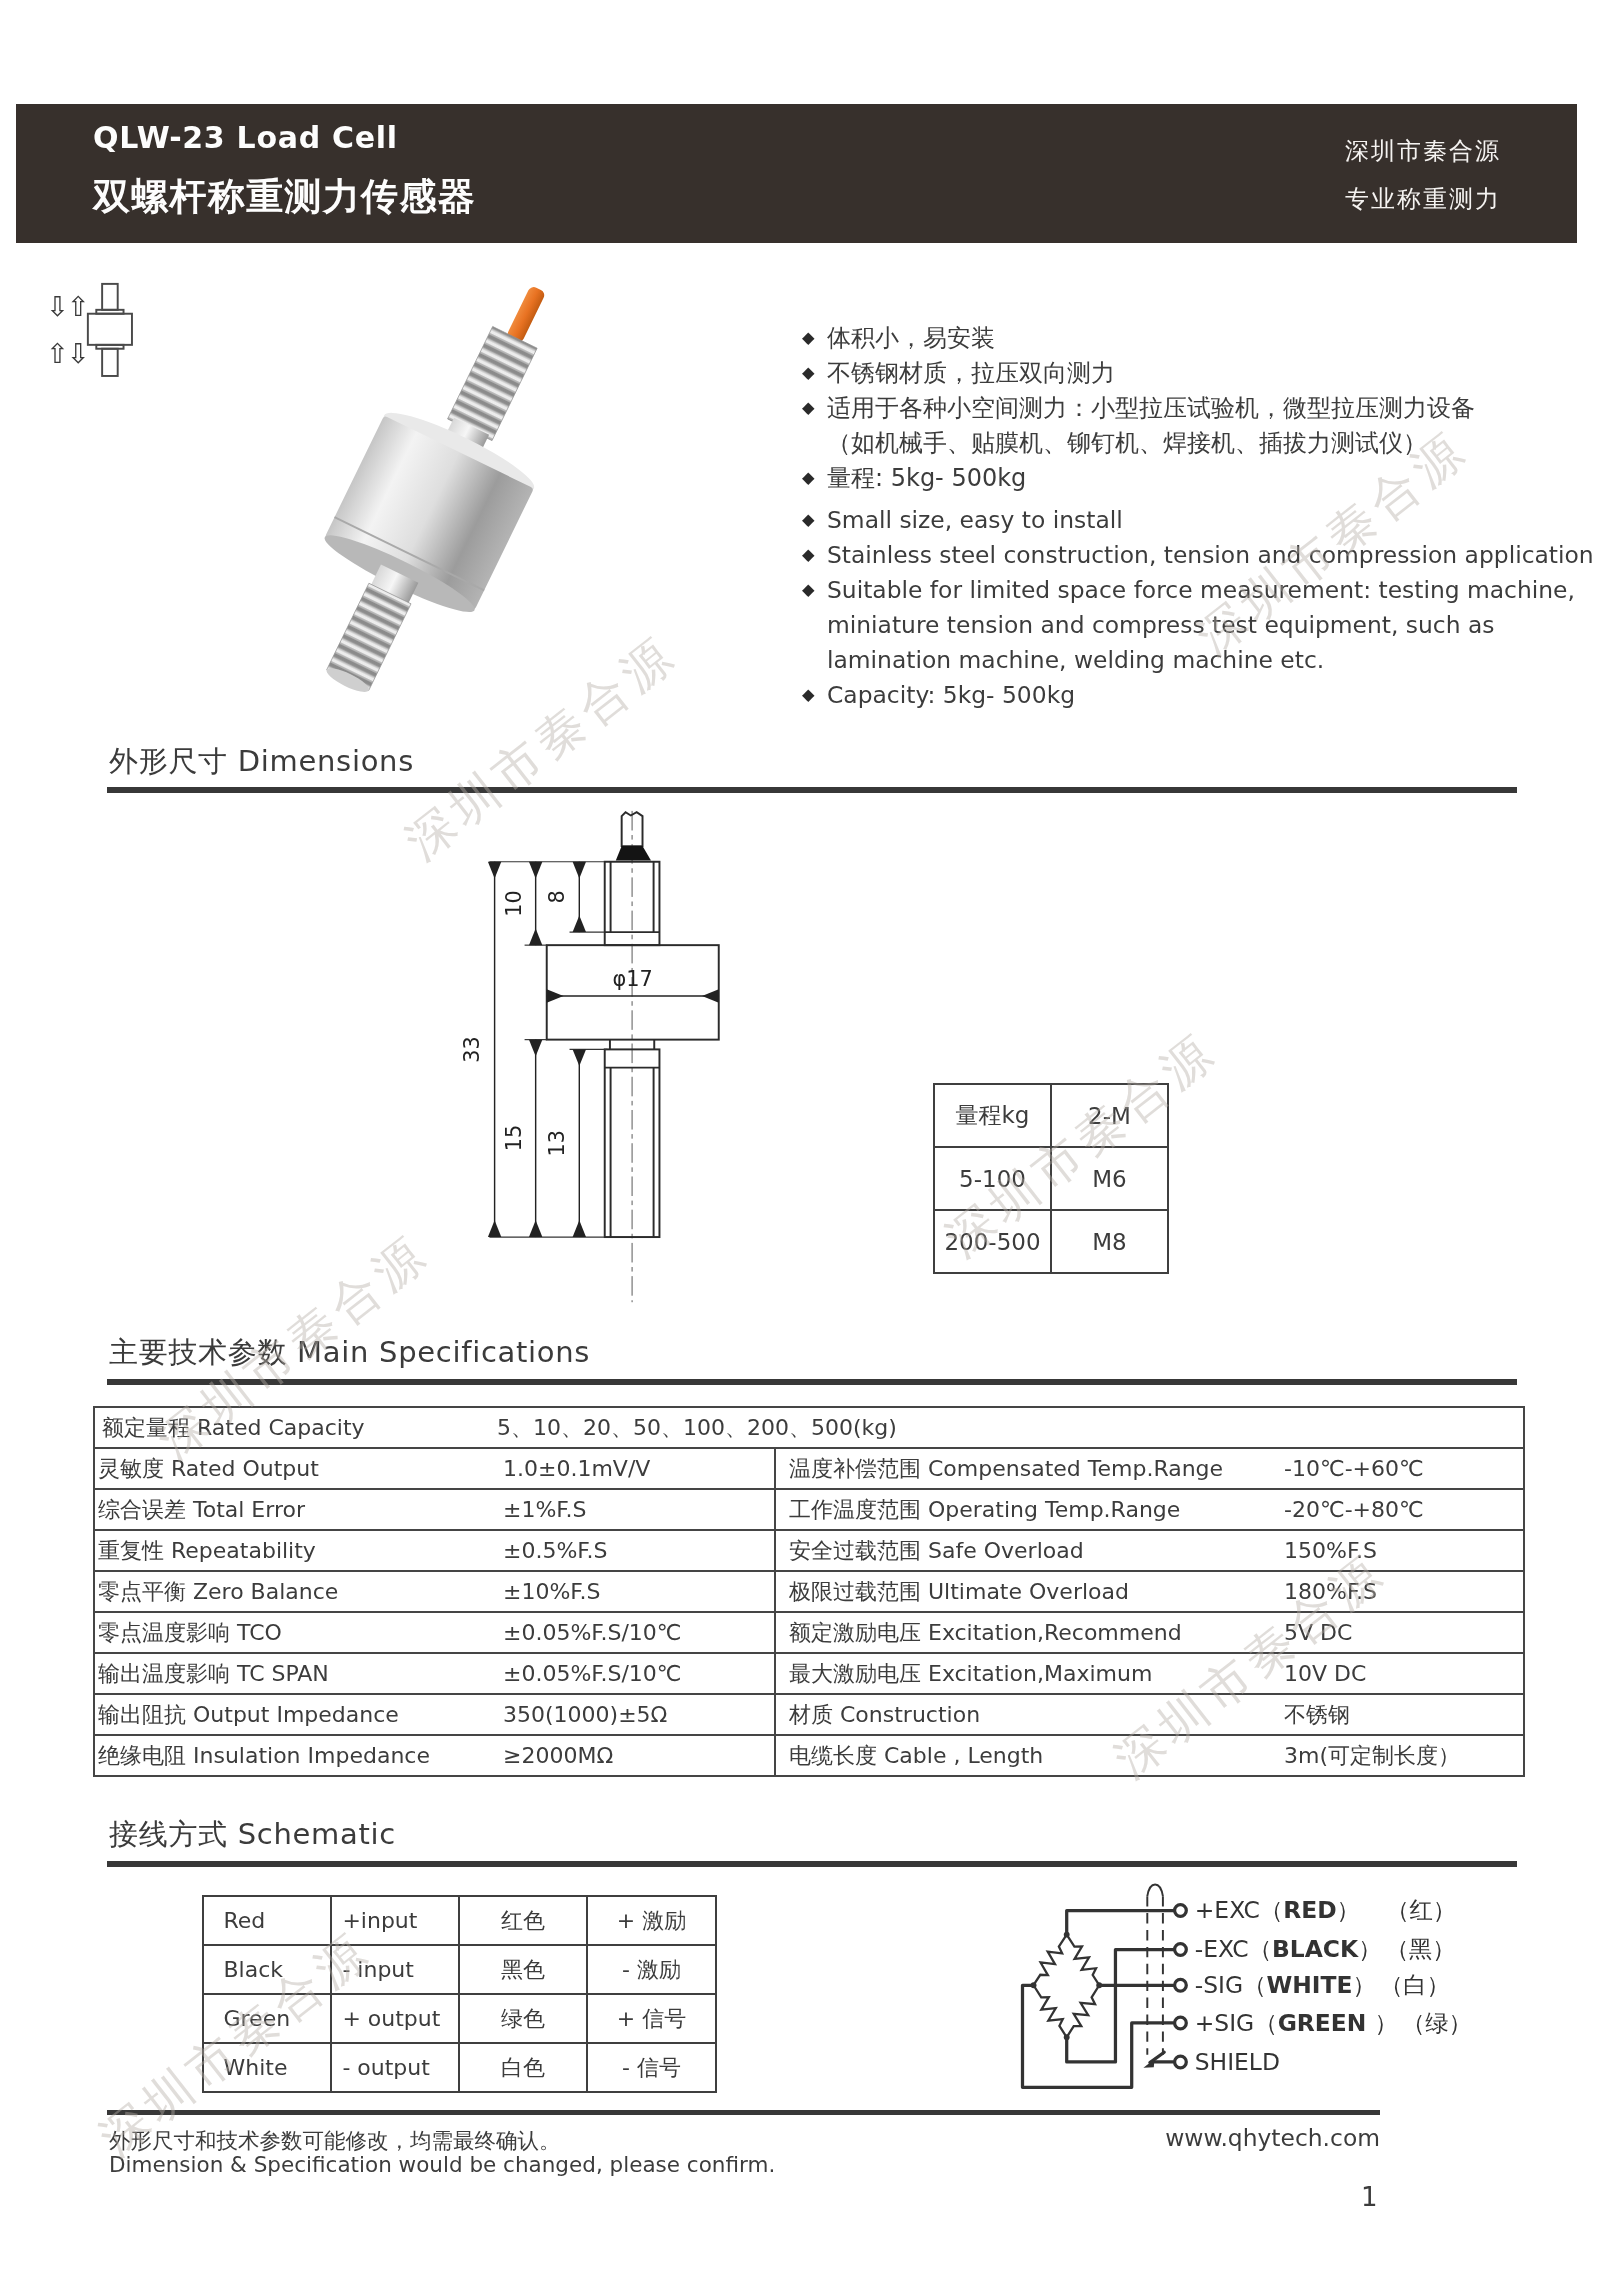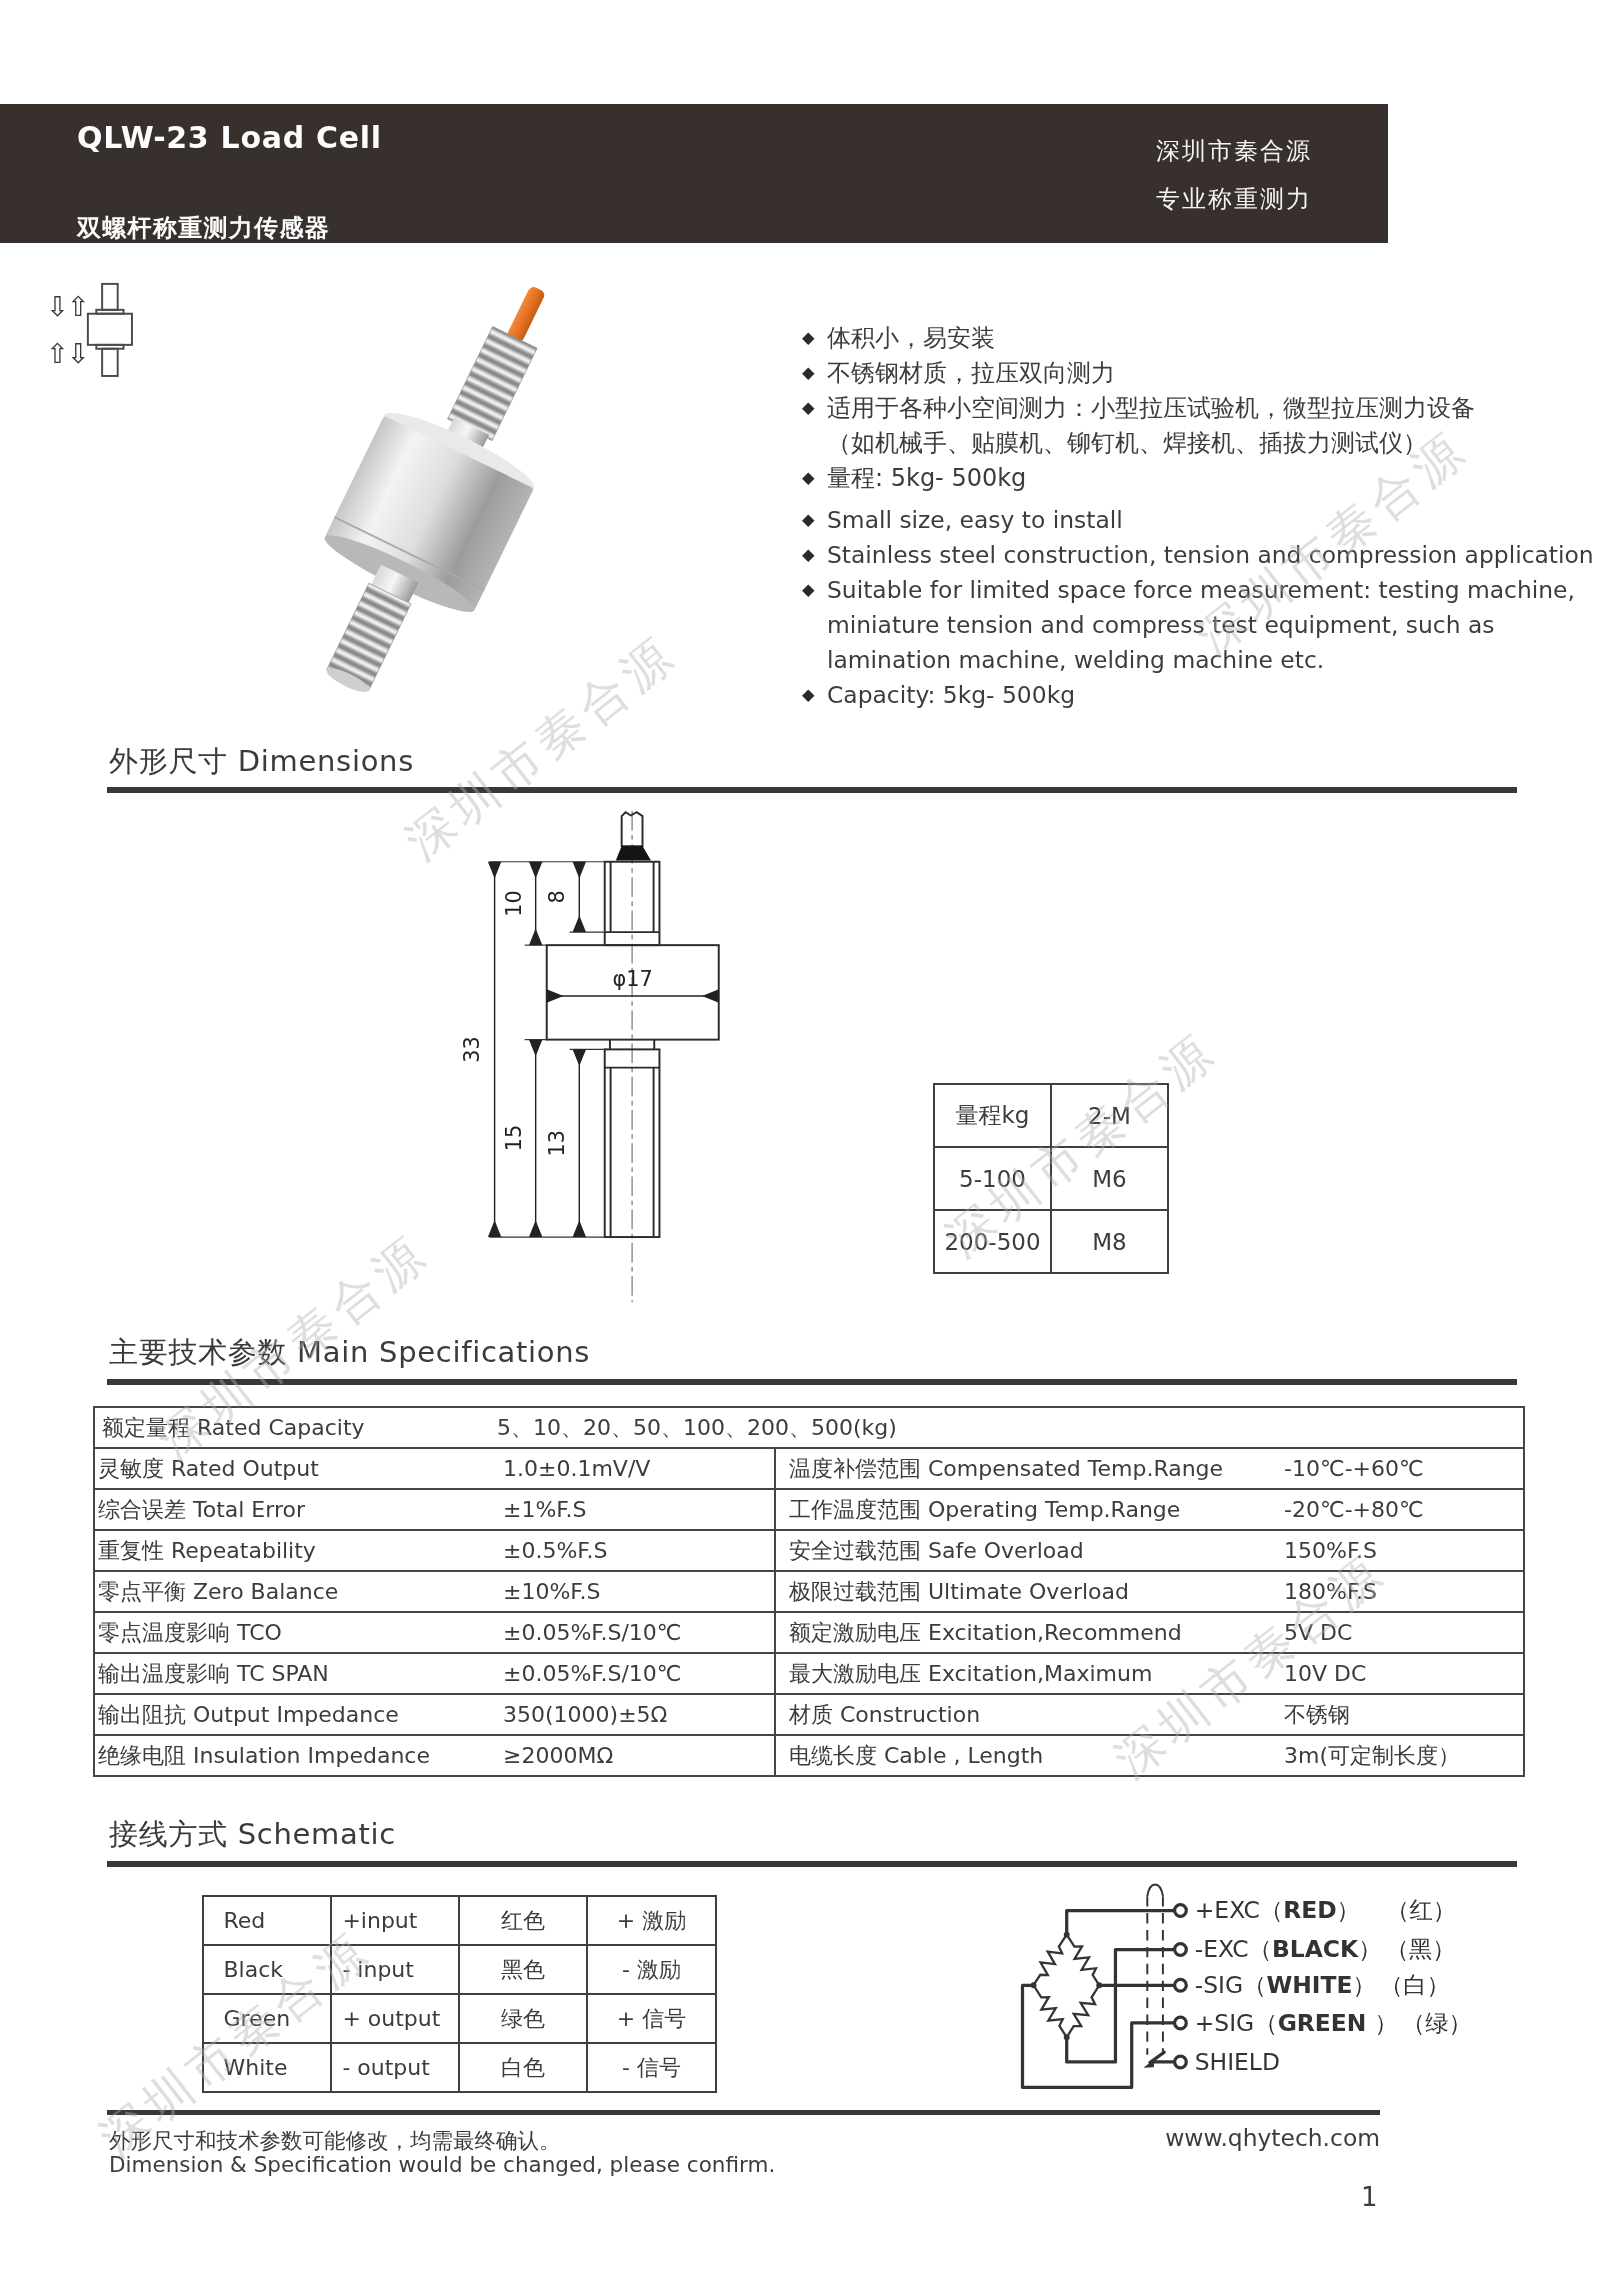--- a/index.html
+++ b/index.html
@@ -1,21 +1,21 @@
 <!DOCTYPE html>
 <html style="font-size:10.4px"><head>
 <meta charset="utf-8">
 <style>
   html,body{margin:0;padding:0;background:#888;}
   #page{position:relative;width:1616px;height:2284px;background:#ffffff;overflow:hidden;
         font-family:"DejaVu Sans","Liberation Sans",sans-serif;color:#3a3a3a;}
   
-  .header-bar{position:absolute;left:0;top:104px;width:1388px;height:139px;background:#37302c;}
+  .header-bar{position:absolute;left:16px;top:104px;width:1561px;height:139px;background:#37302c;}
   .hdr-title{position:absolute;left:77px;top:15.6px;font-size:30px;font-weight:600;color:#fdfdfd;letter-spacing:0.7px;}
-  .hdr-sub{position:absolute;left:77px;top:68px;font-size:24px;font-weight:600;color:#fdfdfd;letter-spacing:1.3px;margin-top:40px;}
+  .hdr-sub{position:absolute;left:77px;top:68px;font-size:37px;font-weight:600;color:#fdfdfd;letter-spacing:1.3px;}
   .hdr-co{position:absolute;right:76px;top:23.4px;text-align:left;color:#f5f3f1;font-size:24px;line-height:48px;letter-spacing:2px;}
   
   .features{position:absolute;left:802px;top:320px;width:807px;}
   .feat{display:flex;align-items:center;height:35px;font-size:24px;color:#3c3c3c;white-space:nowrap;}
   .feat.en{font-size:23.4px;}
   .feat.gap{margin-top:7.2px;}
   .blt{width:25px;font-size:16.3px;color:#2a2a2a;flex:0 0 25px;}
   .blt.empty{visibility:hidden;}
   
   .sec-h{position:absolute;left:109px;font-size:29px;color:#3b3b3b;letter-spacing:0.7px;white-space:nowrap;text-align:center;}

